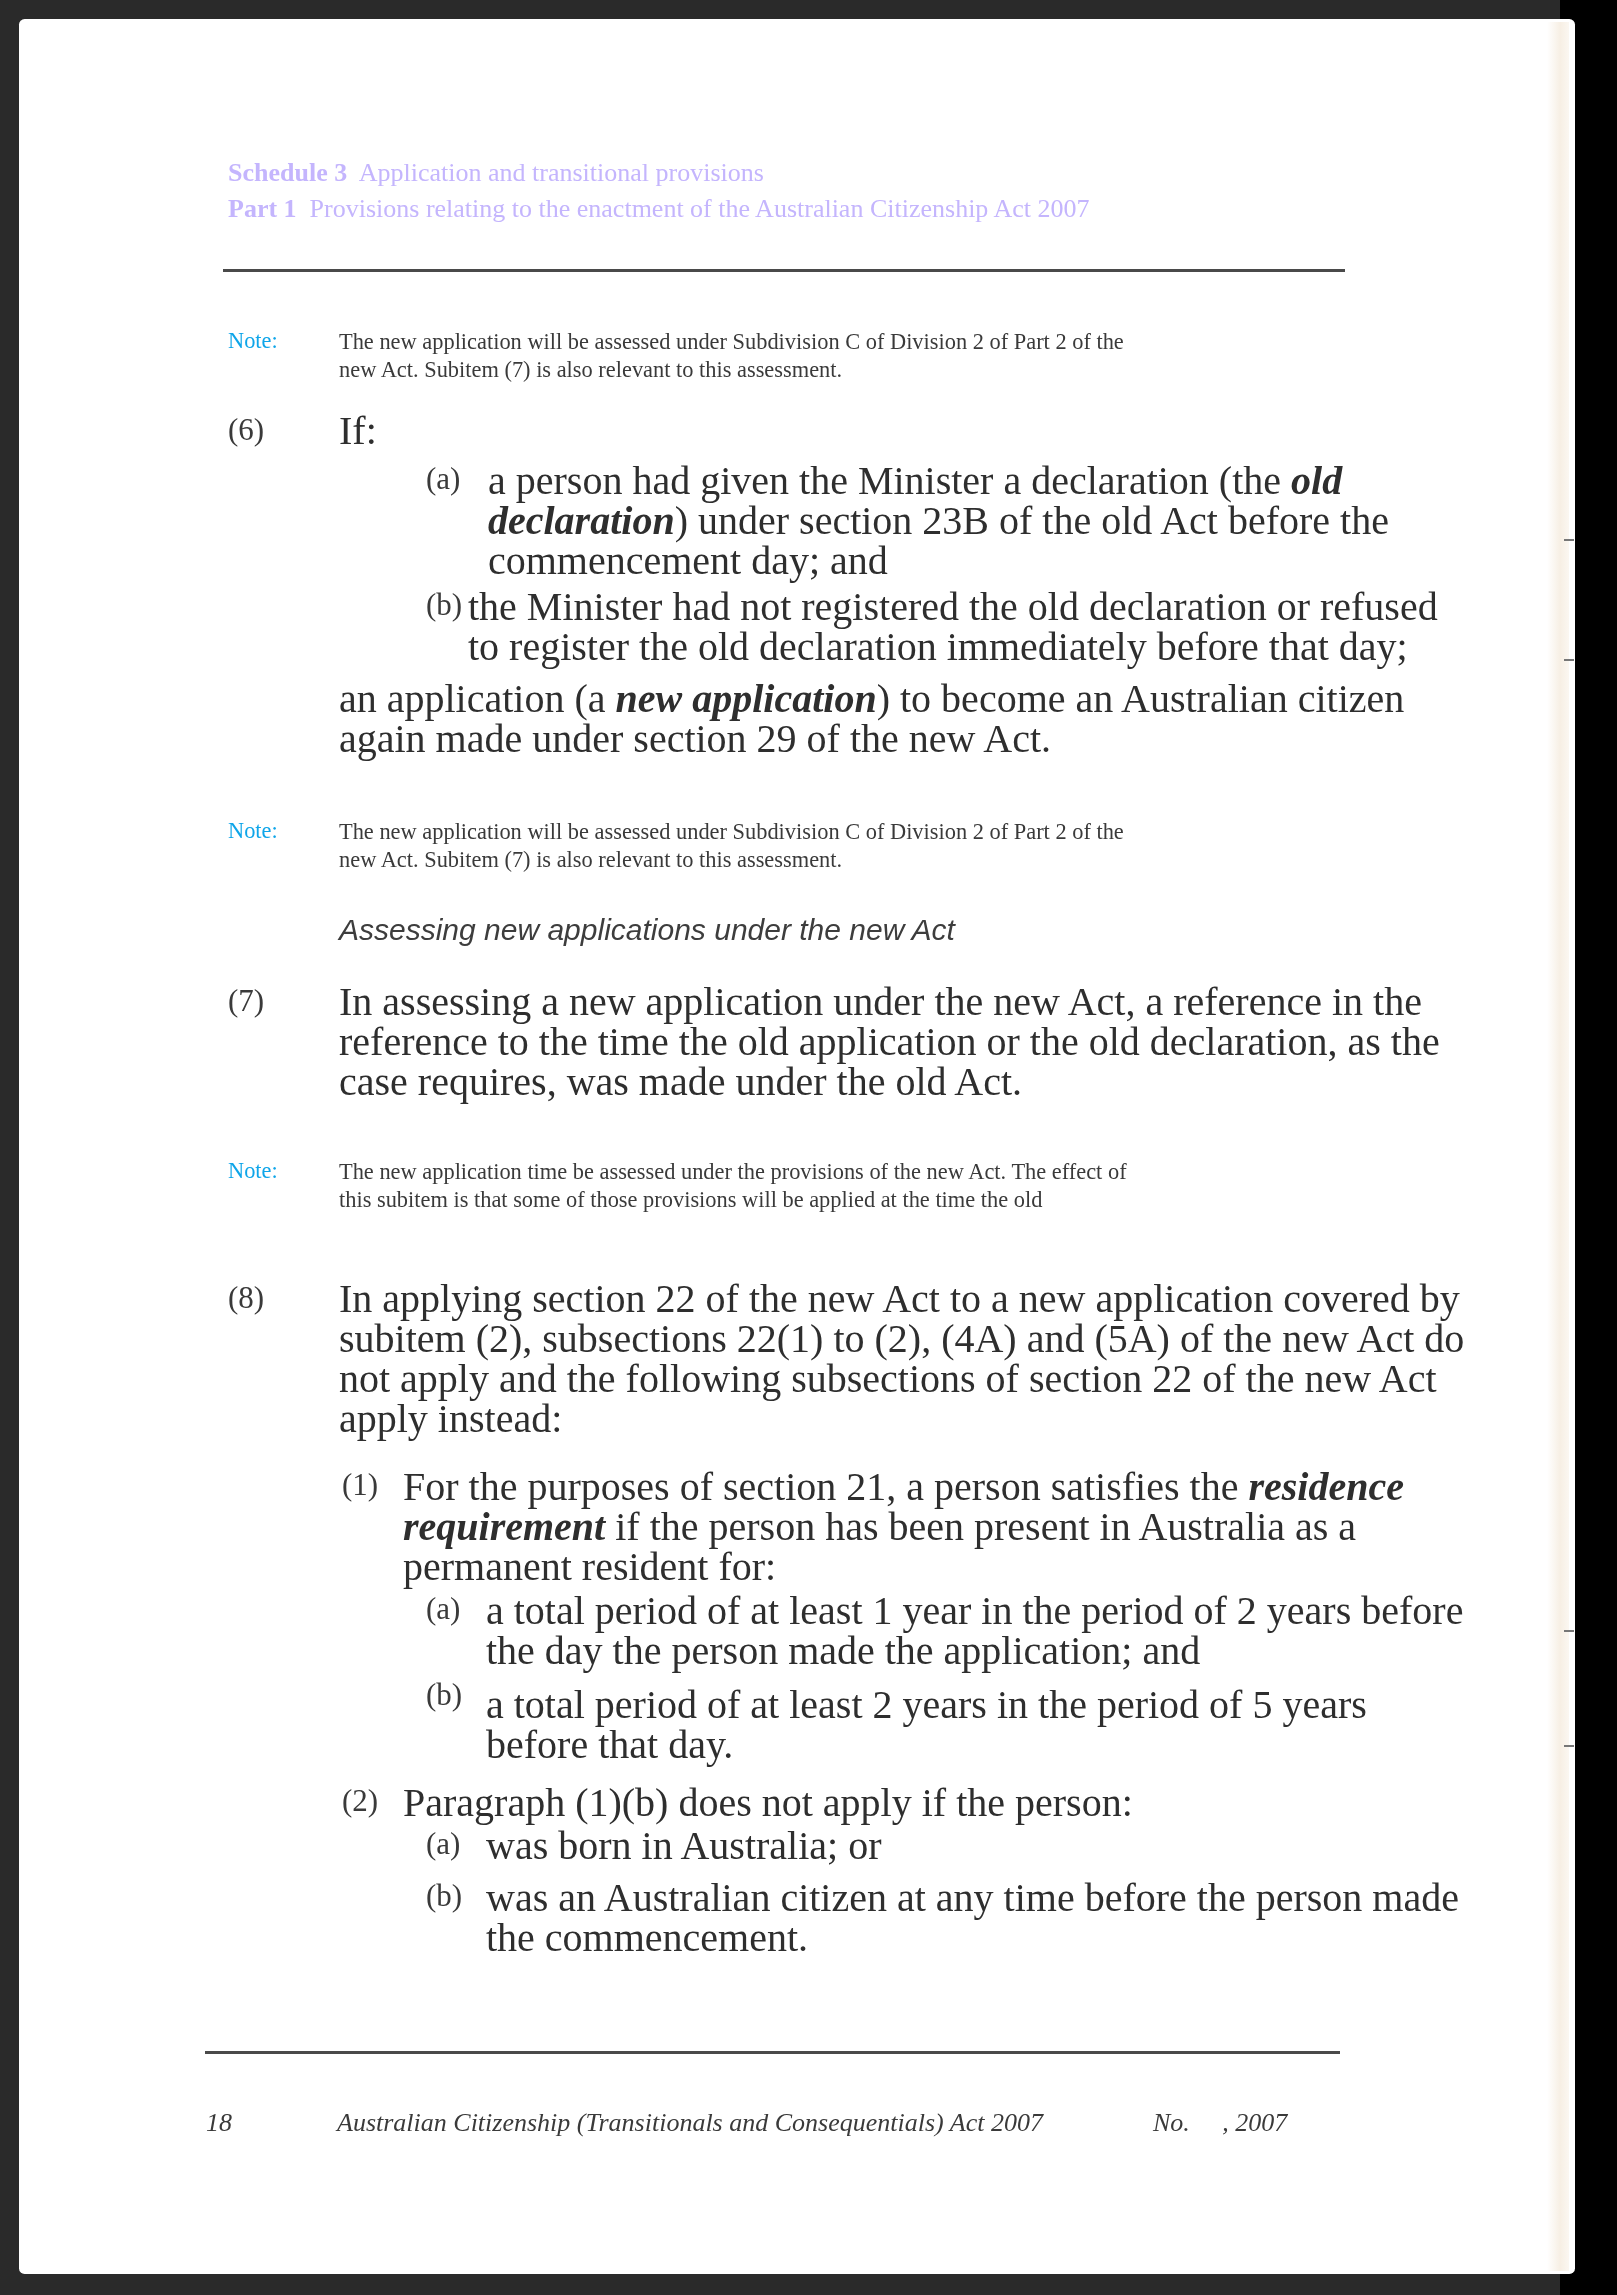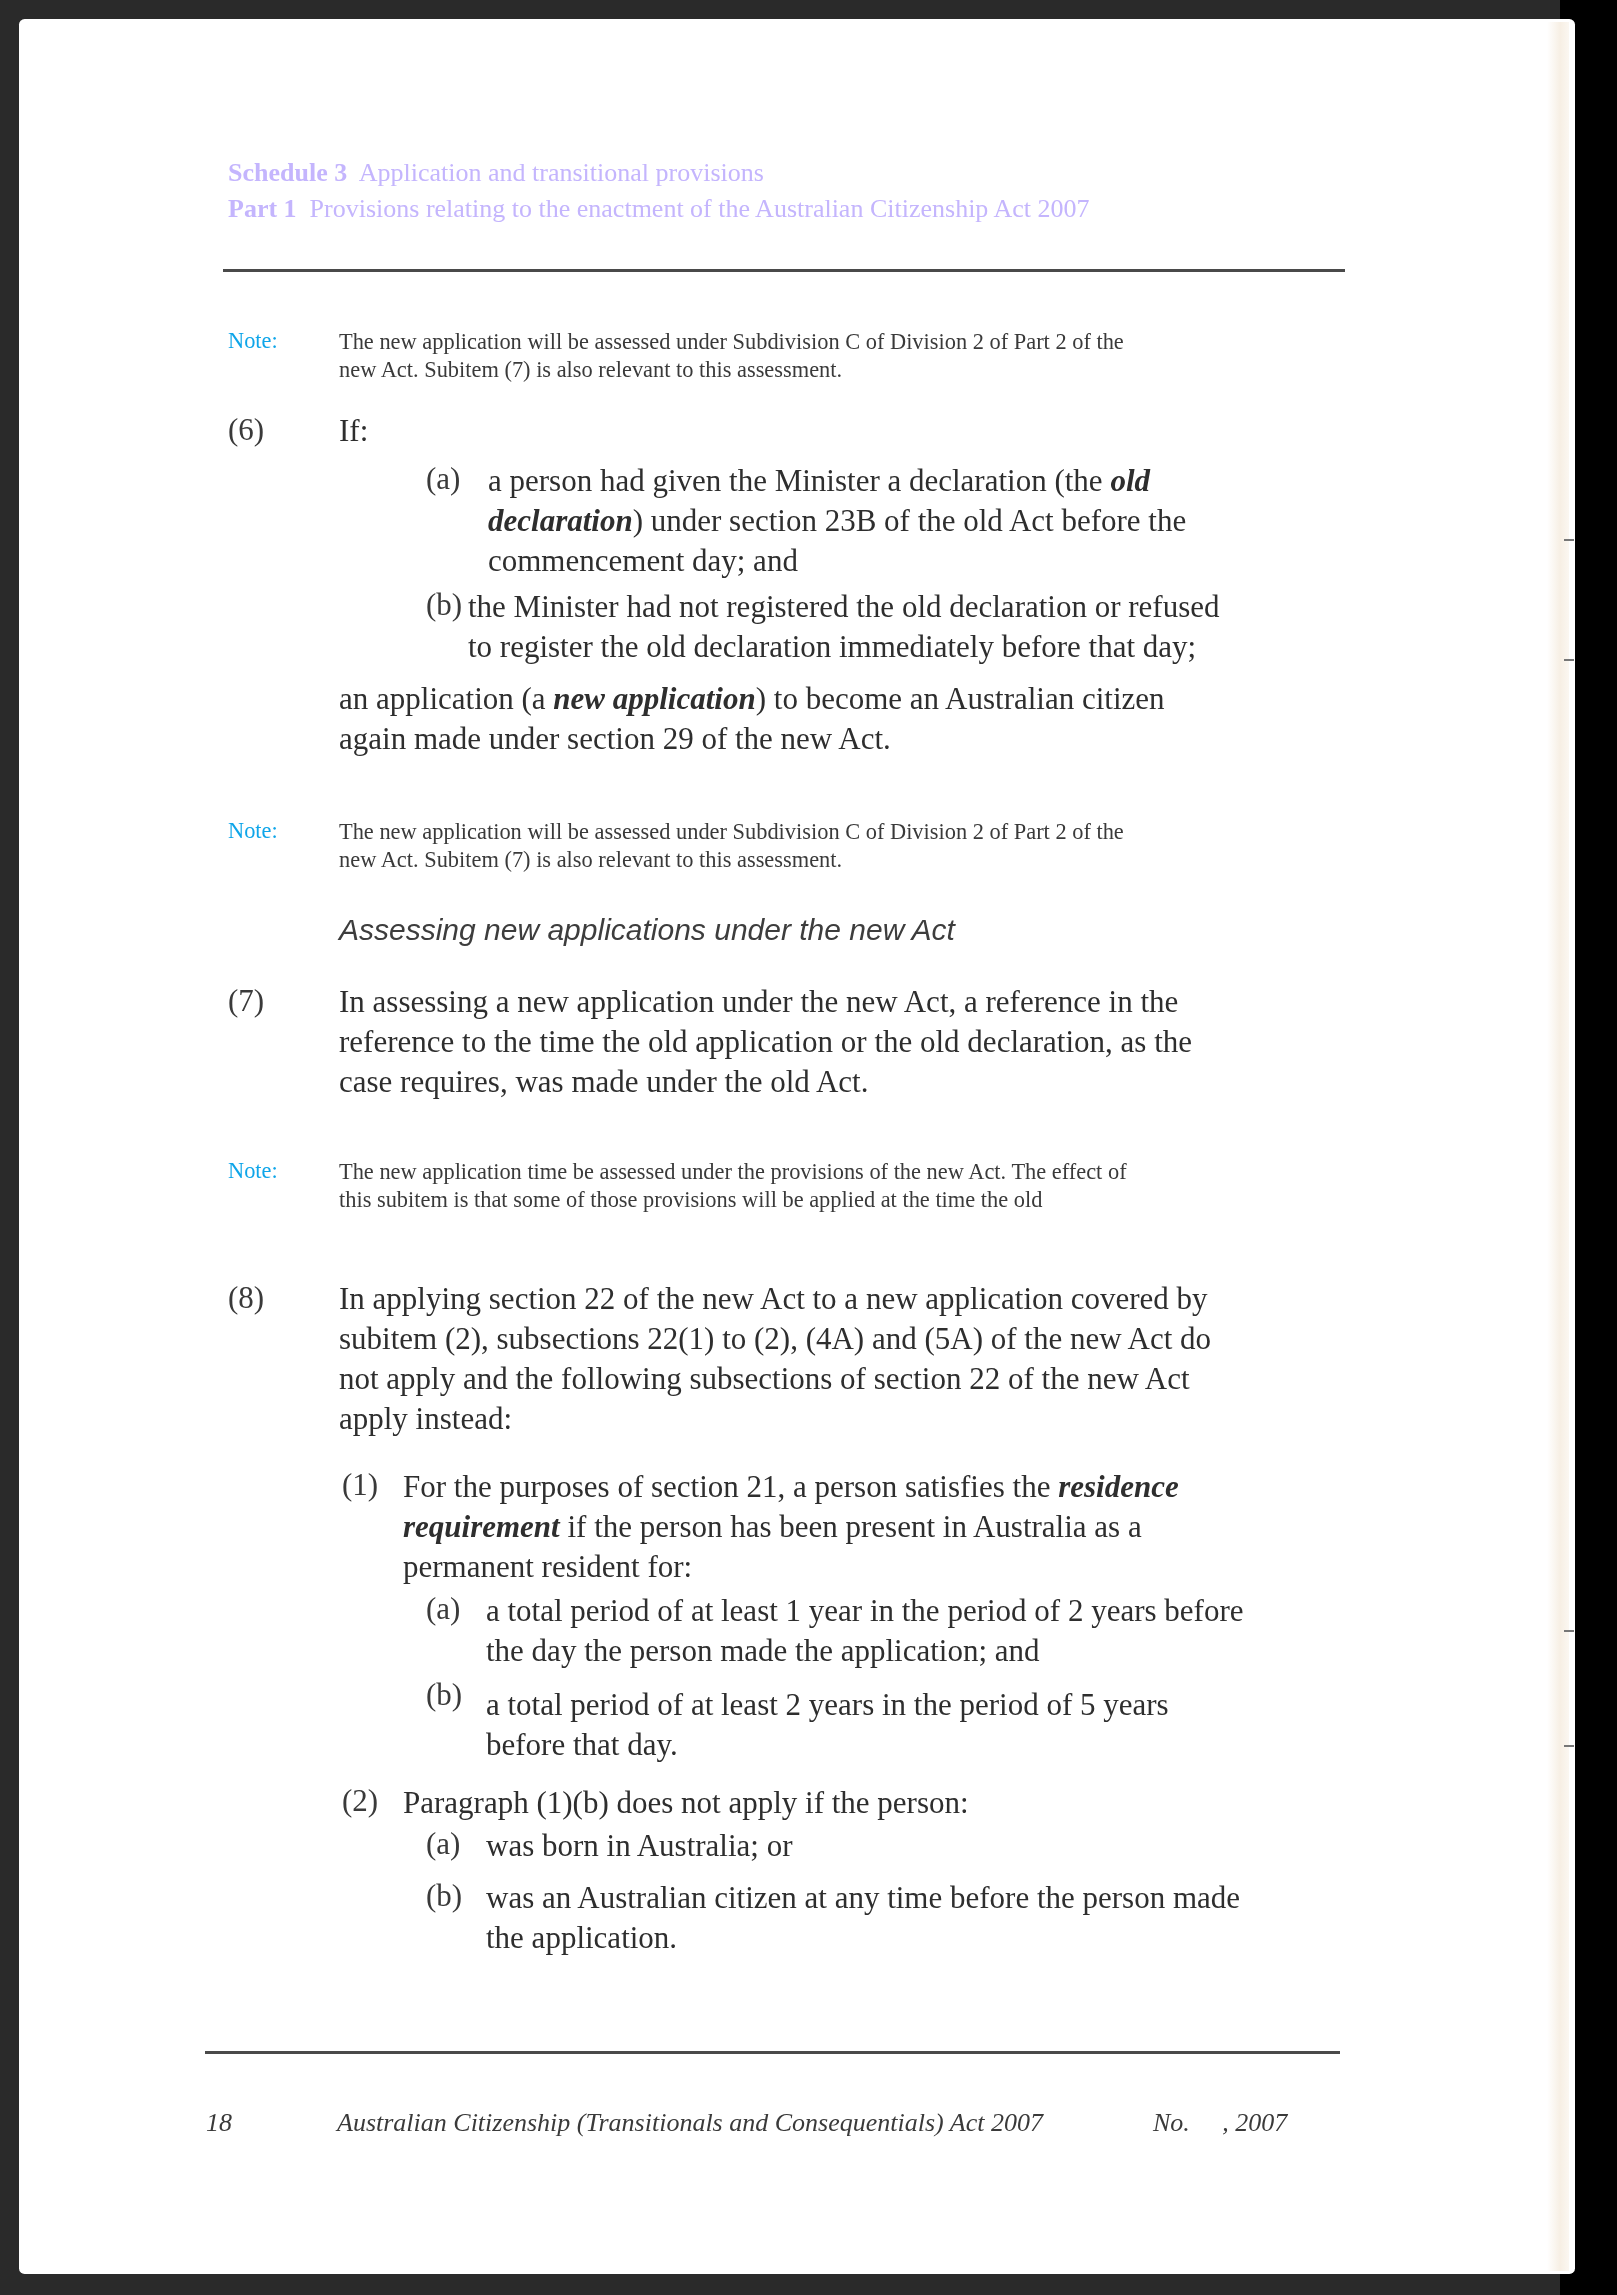--- a/index.html
+++ b/index.html
@@ -26,21 +26,21 @@
   .tick { position: absolute; width: 10px; height: 1.7px; background: #777; left: 1564px; }
 
   .abs { position: absolute; }
   .hdr { font-size: 26px; line-height: 35px; color: #c4b5fd; }
   .hdr b { font-weight: bold; }
   .rule { position: absolute; height: 2.8px; background: #4a4a4a; }
 
   .note-label { font-size: 22.4px; color: #0ea5e9; }
   .note-text { font-size: 22.4px; line-height: 27.5px; color: #3a3a3a; }
   .num { font-size: 31px; color: #3a3a3a; }
-  .body { font-size: 31px; line-height: 40px; color: #2e2e2e; }
+  .body { font-size: 40px; line-height: 40px; color: #2e2e2e; }
   .para-lbl { font-size: 31px; color: #3a3a3a; }
   .bi { font-weight: bold; font-style: italic; }
   .heading-sans {
     font-family: "Liberation Sans", "DejaVu Sans", sans-serif;
     font-style: italic; font-size: 30px; color: #3d3d3d;
   }
   .footer { font-style: italic; font-size: 26px; color: #3a3a3a; }
 </style>
 </head>
 <body>
@@ -140,20 +140,20 @@
 
 <div class="abs para-lbl" style="left:342px; top:1783px;">(2)</div>
 <div class="abs body" style="left:403px; top:1783px;">Paragraph (1)(b) does not apply if the person:</div>
 
 <div class="abs para-lbl" style="left:426px; top:1826px;">(a)</div>
 <div class="abs body" style="left:486px; top:1826px;">was born in Australia; or</div>
 
 <div class="abs para-lbl" style="left:426px; top:1878px;">(b)</div>
 <div class="abs body" style="left:486px; top:1878px;">
   <div>was an Australian citizen at any time before the person made</div>
-  <div>the application.</div>
+  <div>the commencement.</div>
 </div>
 
 <div class="rule" style="left:205px; top:2051px; width:1135px;"></div>
 <div class="abs footer" style="left:206px; top:2108px;">18</div>
 <div class="abs footer" style="left:337px; top:2108px;">Australian Citizenship (Transitionals and Consequentials) Act 2007</div>
 <div class="abs footer" style="left:1153px; top:2108px; white-space:pre;">No.     , 2007</div>
 
 
 </body></html>

